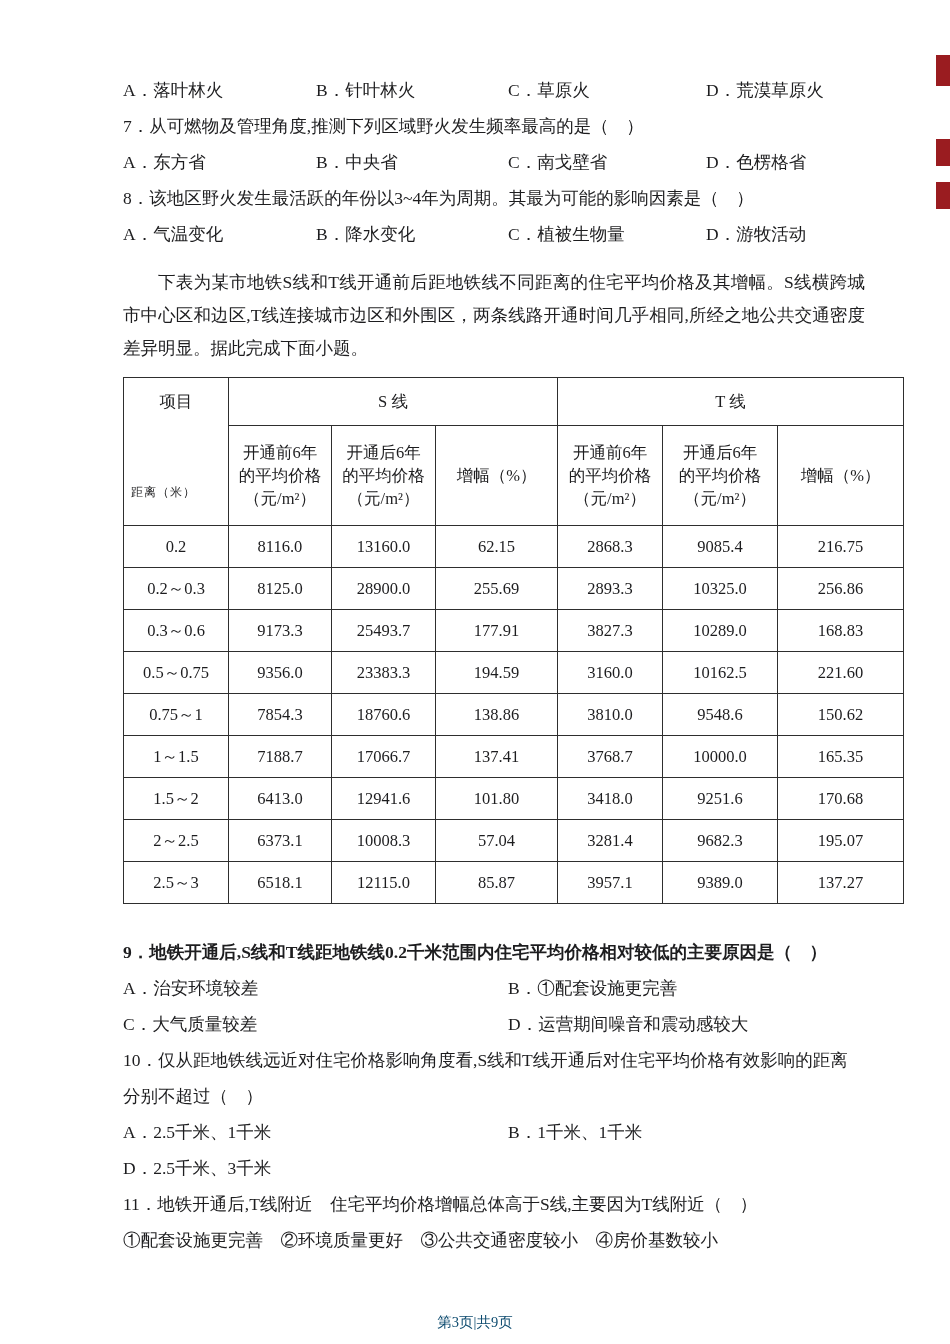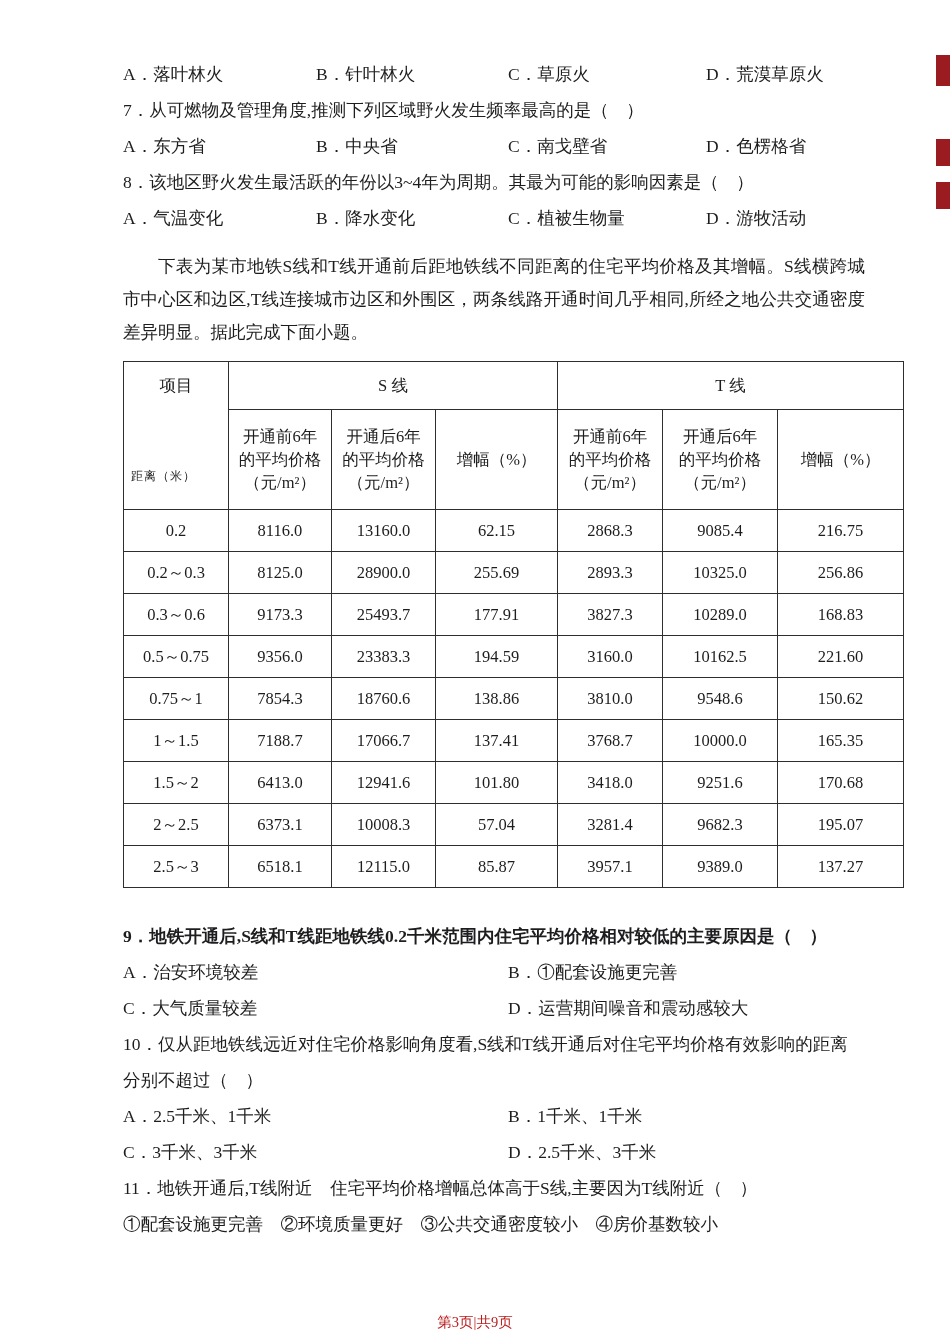--- a/index.html
+++ b/index.html
@@ -5,21 +5,21 @@
   * { margin:0; padding:0; box-sizing:border-box; }
   html, body { width:950px; height:1344px; }
   body {
     background:#ffffff;
     font-family:"Liberation Serif","DejaVu Serif",serif;
     color:#1d1d1f;
     position:relative;
     overflow:hidden;
   }
   .page { position:absolute; inset:0; }
-  .content { position:absolute; left:85px; right:85px; top:56px; font-size:17.5px;padding-left:38px; }
+  .content { position:absolute; left:85px; right:85px; top:72px; font-size:17.5px;padding-left:38px; }
 
   .row4 { display:grid; grid-template-columns:193px 192px 198px 1fr; line-height:36px; }
   .row2 { display:grid; grid-template-columns:385px 1fr; line-height:36px; }
   .stem { line-height:36px; }
   .para { line-height:33px; text-indent:2em; text-align:justify; margin-top:14px; }
 
   table.price {
     border-collapse:collapse;
     width:780px;
     margin-top:12px;
@@ -38,21 +38,21 @@
   tr.sub-row th { height:100px; }
   table.price tbody td { height:42px; }
   th.subhead { white-space:pre-line; line-height:23px; font-size:15.5px; }
   th.corner { position:relative; }
   .corner-top { position:absolute; top:13px; left:0; right:0; text-align:center; }
   .corner-bottom { position:absolute; bottom:24px; left:7px; font-size:12px; letter-spacing:1px; }
   .after-table { margin-top:30px;font-weight:bold; }
 
   .footer {
     position:absolute; bottom:12px; left:0; right:0;
-    text-align:center; font-size:14.5px; color:#b91c1c;
+    text-align:center; font-size:14.5px; color:#0c4a6e;
   }
   .marker { position:absolute; right:0; width:14px; background:#9a1c20; }
   .marker-1 { top:55px;  height:31px; }
   .marker-2 { top:139px; height:27px; }
   .marker-3 { top:182px; height:27px; }
 </style>
 </head>
 <body>
 
 <div class="page">
@@ -218,21 +218,20 @@
       <span>C．大气质量较差</span>
       <span>D．运营期间噪音和震动感较大</span>
     </div>
 
     <div class="stem">10．仅从距地铁线远近对住宅价格影响角度看,S线和T线开通后对住宅平均价格有效影响的距离分别不超过（　）</div>
     <div class="row2">
       <span>A．2.5千米、1千米</span>
       <span>B．1千米、1千米</span>
     </div>
     <div class="row2">
-      <span>C．3千米、3千米</span>
       <span>D．2.5千米、3千米</span>
     </div>
 
     <div class="stem">11．地铁开通后,T线附近　住宅平均价格增幅总体高于S线,主要因为T线附近（　）</div>
     <div class="stem">①配套设施更完善　②环境质量更好　③公共交通密度较小　④房价基数较小</div>
 
   </div>
 
   <div class="footer">第3页|共9页</div>
 </div>

